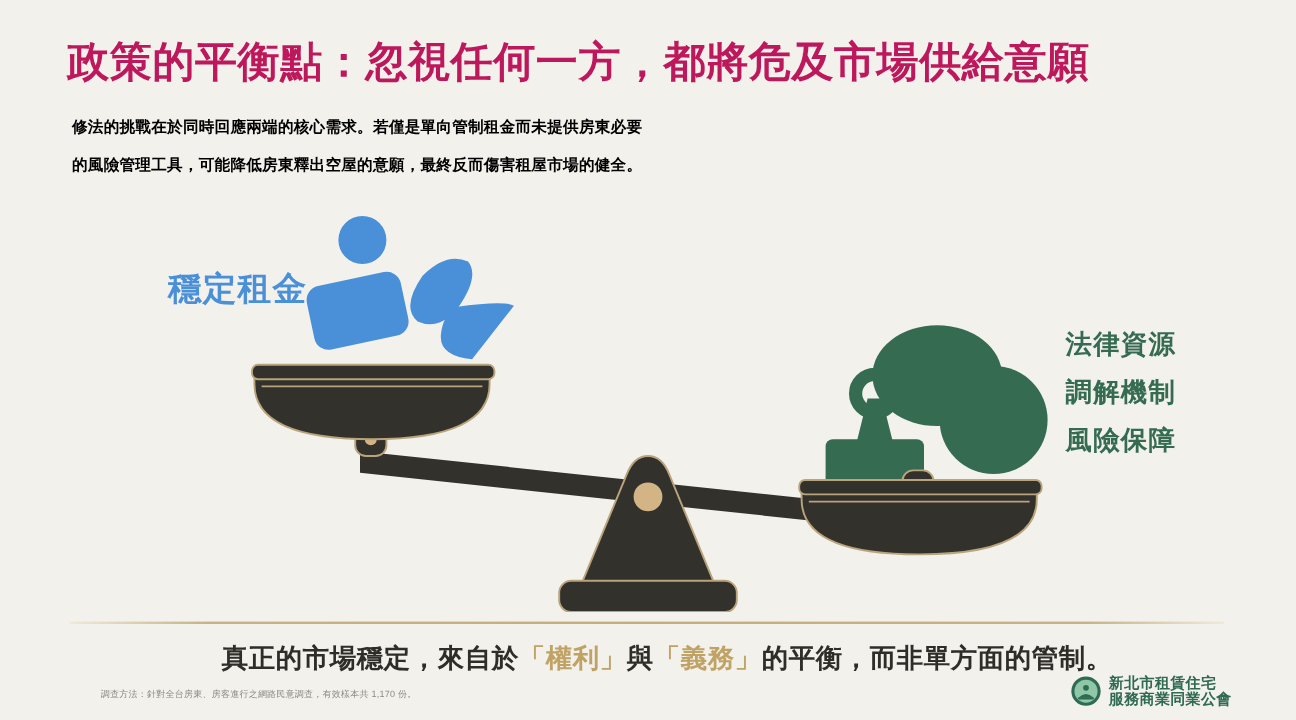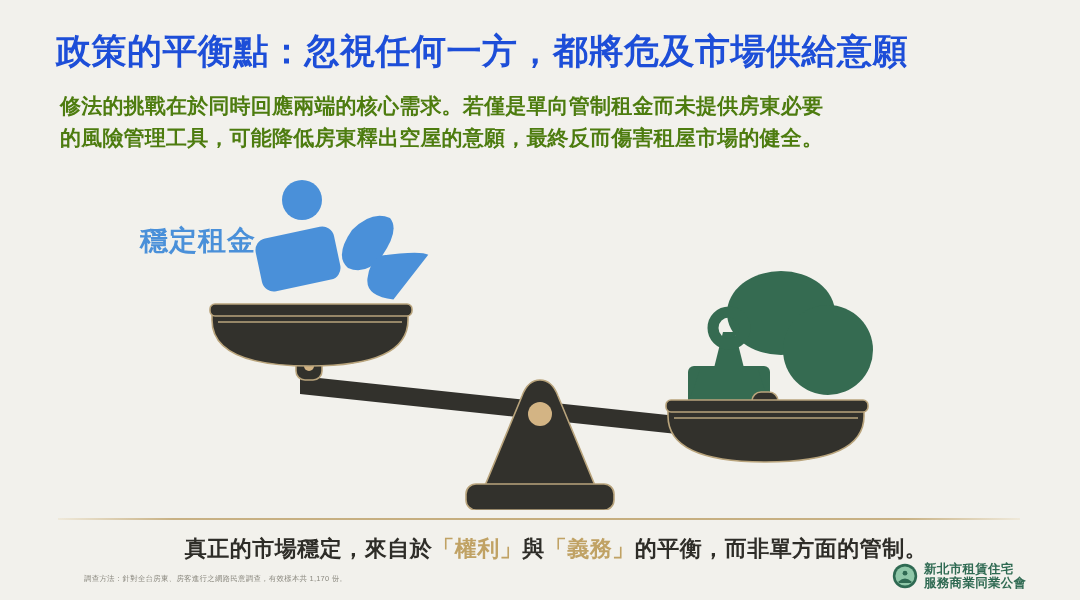--- a/index.html
+++ b/index.html
@@ -29,33 +29,33 @@
     top: 0;
     width: 1080px;
   }
   .title {
     position: absolute;
     left: 56px;
     top: 28px;
     width: 980px;
     font-size: 35px;
     font-weight: bold;
-    color: #1d4ed8;
+    color: #be185d;
     letter-spacing: 0.5px;
     white-space: nowrap;
   }
   .subtitle {
     position: absolute;
     left: 60px;
     top: 90px;
     width: 955px;
-    font-size: 21px;
+    font-size: 13px;
     font-weight: bold;
     line-height: 32px;
-    color: #4d7c0f;
+    color: #000000;
     letter-spacing: 0.2px;
   }
 
   
   .stage {
     position: absolute;
     left: 0;
     top: 170px;
     width: 1080px;
     height: 340px;
@@ -211,20 +211,25 @@
       <g>
         <rect x="466" y="314" width="148" height="26" rx="10" fill="#32312c" stroke="#b9a47c" stroke-width="1.6"></rect>
       </g>
     </svg>
   </div>
 
   <div class="label-left">
     <div>穩定租金</div>
   </div>
 
+  <div class="label-right">
+    <div>法律資源</div>
+    <div class="ln2">調解機制</div>
+    <div class="ln2">風險保障</div>
+  </div>
 
   <div class="divider"></div>
 
   <div class="caption">
     <span>真正的市場穩定，來自於</span><span class="hl">「權利」</span><span>與</span><span class="hl">「義務」</span><span>的平衡，而非單方面的管制。</span>
   </div>
 
   <div class="footnote">調查方法：針對全台房東、房客進行之網路民意調查，有效樣本共 1,170 份。</div>
 
   <div class="logo">

